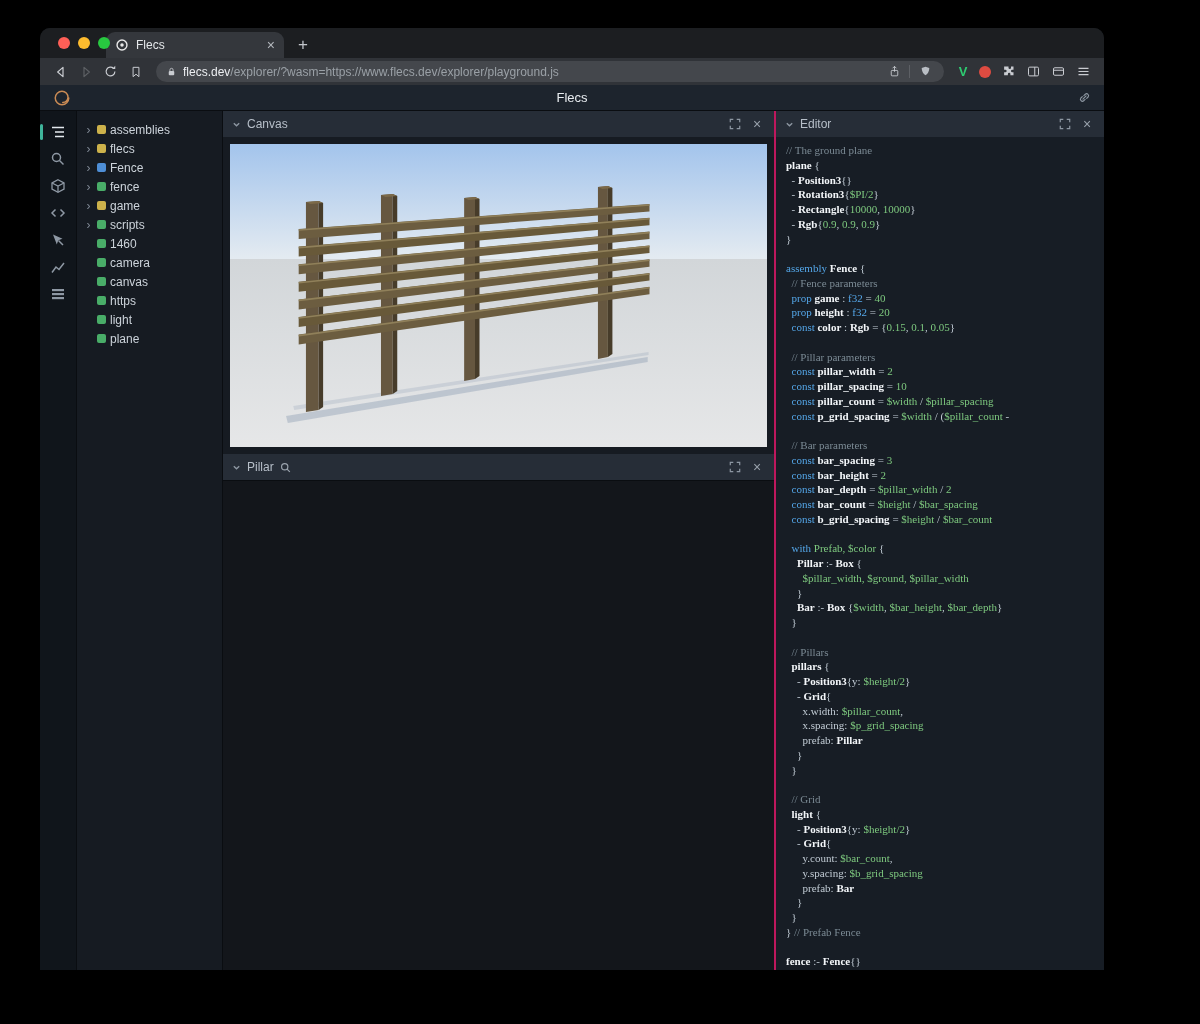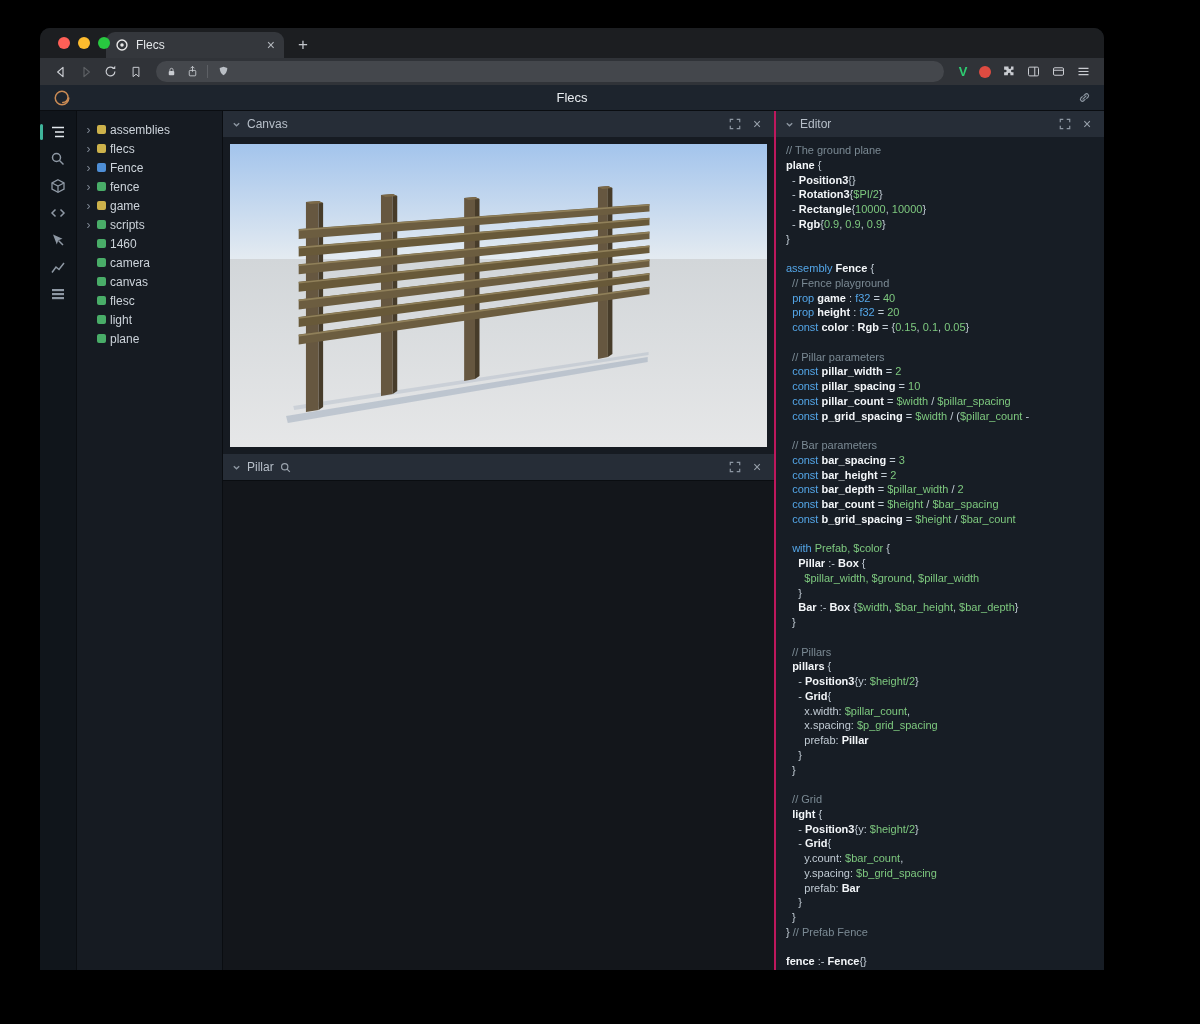--- a/index.html
+++ b/index.html
@@ -51,21 +51,21 @@
   .panel-header{height:26px;background:#262d37;display:flex;align-items:center;padding:0 9px;gap:6px;flex:none}
   .panel-title{font-size:12px;color:#b7bfc9}
   .ph-spacer{flex:1}
   .ph-btn{color:#8d97a2;width:16px;height:16px;display:flex;align-items:center;justify-content:center}
   .ph-close{font-size:14px;line-height:1;color:#98a1ab}
   .canvas-content{height:317px;background:#161b22;padding:7px;flex:none}
   .scene{width:100%;height:100%;display:block}
   .search-content{flex:1;background:#13161b;border-top:1px solid #0a0d11}
   .editor{width:330px;flex:none;display:flex;flex-direction:column;border-left:2px solid #be185d;background:#171d25;min-height:0}
   .code{flex:1;overflow:hidden;padding:6px 0 0 10px;
-    font-family:Liberation Sans, sans-serif;font-size:11px;line-height:14.75px}
+    font-family:Liberation Serif, serif;font-size:11px;line-height:14.75px}
   .code-line{white-space:pre;height:14.75px}
   .tok-c{color:#7b8a94}
   .tok-k{color:#54a6e8}
   .tok-i{color:#f3f6f9;font-weight:bold}
   .tok-g{color:#7ec97f}
   .tok-p{color:#c2ccd5}
 </style>
 </head>
 <body>
 
@@ -108,20 +108,21 @@
     <div class="tbtn">
       <svg width="14" height="14" viewBox="0 0 24 24">
           <path d="M7 4 h10 v16 l-5-4.2 L7 20 Z" fill="none" stroke="currentColor" stroke-width="1.7"></path>
         </svg>
     </div>
     <div class="urlbar">
       <svg width="11" height="12" viewBox="0 0 24 24" style="flex:none">
         <rect x="6" y="10" width="12" height="9" rx="2" fill="#c9ccd1"></rect>
         <path d="M8.5 10 V7.5 a3.5 3.5 0 0 1 7 0 V10" fill="none" stroke="#c9ccd1" stroke-width="1.8"></path>
       </svg>
+      <span class="url-text"><span class="url-domain">flecs.dev</span><span class="url-path">/explorer/?wasm=https://www.flecs.dev/explorer/playground.js</span></span>
       <div class="tbtn" style="width:18px">
         <svg width="13" height="13" viewBox="0 0 24 24" fill="none" stroke="currentColor" stroke-width="1.6">
             <rect x="6" y="10" width="12" height="10" rx="1.5"></rect>
             <path d="M12 2.5 v10 M12 2.5 l-3.5 3.5 M12 2.5 l3.5 3.5"></path>
           </svg>
       </div>
       <div class="url-div"></div>
       <div class="tbtn" style="width:18px">
         <svg width="13" height="13" viewBox="0 0 24 24">
             <path d="M12 3 l7 2.5 c0 6-2.5 11-7 13.5 C7.5 16.5 5 11.5 5 5.5 Z" fill="#b9bec4"></path>
@@ -260,21 +261,21 @@
             <span class="tree-label">camera</span>
           </div>
           <div class="tree-row">
             <span class="tree-arrow"></span>
             <span class="tree-square" style="background: rgb(73, 173, 104);"></span>
             <span class="tree-label">canvas</span>
           </div>
           <div class="tree-row">
             <span class="tree-arrow"></span>
             <span class="tree-square" style="background: rgb(73, 173, 104);"></span>
-            <span class="tree-label">flesc</span>
+            <span class="tree-label">https</span>
           </div>
           <div class="tree-row">
             <span class="tree-arrow"></span>
             <span class="tree-square" style="background: rgb(73, 173, 104);"></span>
             <span class="tree-label">light</span>
           </div>
           <div class="tree-row">
             <span class="tree-arrow"></span>
             <span class="tree-square" style="background: rgb(73, 173, 104);"></span>
             <span class="tree-label">plane</span>
@@ -393,21 +394,21 @@
         <div class="code">
             <div class="code-line"><span class="tok-c">// The ground plane</span></div>
             <div class="code-line"><span class="tok-i">plane</span><span class="tok-p"> {</span></div>
             <div class="code-line"><span class="tok-p">  - </span><span class="tok-i">Position3</span><span class="tok-p">{}</span></div>
             <div class="code-line"><span class="tok-p">  - </span><span class="tok-i">Rotation3</span><span class="tok-p">{</span><span class="tok-g">$PI/2</span><span class="tok-p">}</span></div>
             <div class="code-line"><span class="tok-p">  - </span><span class="tok-i">Rectangle</span><span class="tok-p">{</span><span class="tok-g">10000</span><span class="tok-p">, </span><span class="tok-g">10000</span><span class="tok-p">}</span></div>
             <div class="code-line"><span class="tok-p">  - </span><span class="tok-i">Rgb</span><span class="tok-p">{</span><span class="tok-g">0.9</span><span class="tok-p">, </span><span class="tok-g">0.9</span><span class="tok-p">, </span><span class="tok-g">0.9</span><span class="tok-p">}</span></div>
             <div class="code-line"><span class="tok-p">}</span></div>
             <div class="code-line"></div>
             <div class="code-line"><span class="tok-k">assembly</span><span class="tok-p"> </span><span class="tok-i">Fence</span><span class="tok-p"> {</span></div>
-            <div class="code-line"><span class="tok-c">  // Fence playground</span></div>
+            <div class="code-line"><span class="tok-c">  // Fence parameters</span></div>
             <div class="code-line"><span class="tok-p">  </span><span class="tok-k">prop</span><span class="tok-p"> </span><span class="tok-i">game</span><span class="tok-p"> : </span><span class="tok-k">f32</span><span class="tok-p"> = </span><span class="tok-g">40</span></div>
             <div class="code-line"><span class="tok-p">  </span><span class="tok-k">prop</span><span class="tok-p"> </span><span class="tok-i">height</span><span class="tok-p"> : </span><span class="tok-k">f32</span><span class="tok-p"> = </span><span class="tok-g">20</span></div>
             <div class="code-line"><span class="tok-p">  </span><span class="tok-k">const</span><span class="tok-p"> </span><span class="tok-i">color</span><span class="tok-p"> : </span><span class="tok-i">Rgb</span><span class="tok-p"> = {</span><span class="tok-g">0.15</span><span class="tok-p">, </span><span class="tok-g">0.1</span><span class="tok-p">, </span><span class="tok-g">0.05</span><span class="tok-p">}</span></div>
             <div class="code-line"></div>
             <div class="code-line"><span class="tok-c">  // Pillar parameters</span></div>
             <div class="code-line"><span class="tok-p">  </span><span class="tok-k">const</span><span class="tok-p"> </span><span class="tok-i">pillar_width</span><span class="tok-p"> = </span><span class="tok-g">2</span></div>
             <div class="code-line"><span class="tok-p">  </span><span class="tok-k">const</span><span class="tok-p"> </span><span class="tok-i">pillar_spacing</span><span class="tok-p"> = </span><span class="tok-g">10</span></div>
             <div class="code-line"><span class="tok-p">  </span><span class="tok-k">const</span><span class="tok-p"> </span><span class="tok-i">pillar_count</span><span class="tok-p"> = </span><span class="tok-g">$width</span><span class="tok-p"> / </span><span class="tok-g">$pillar_spacing</span></div>
             <div class="code-line"><span class="tok-p">  </span><span class="tok-k">const</span><span class="tok-p"> </span><span class="tok-i">p_grid_spacing</span><span class="tok-p"> = </span><span class="tok-g">$width</span><span class="tok-p"> / (</span><span class="tok-g">$pillar_count</span><span class="tok-p"> - </span></div>
             <div class="code-line"></div>

